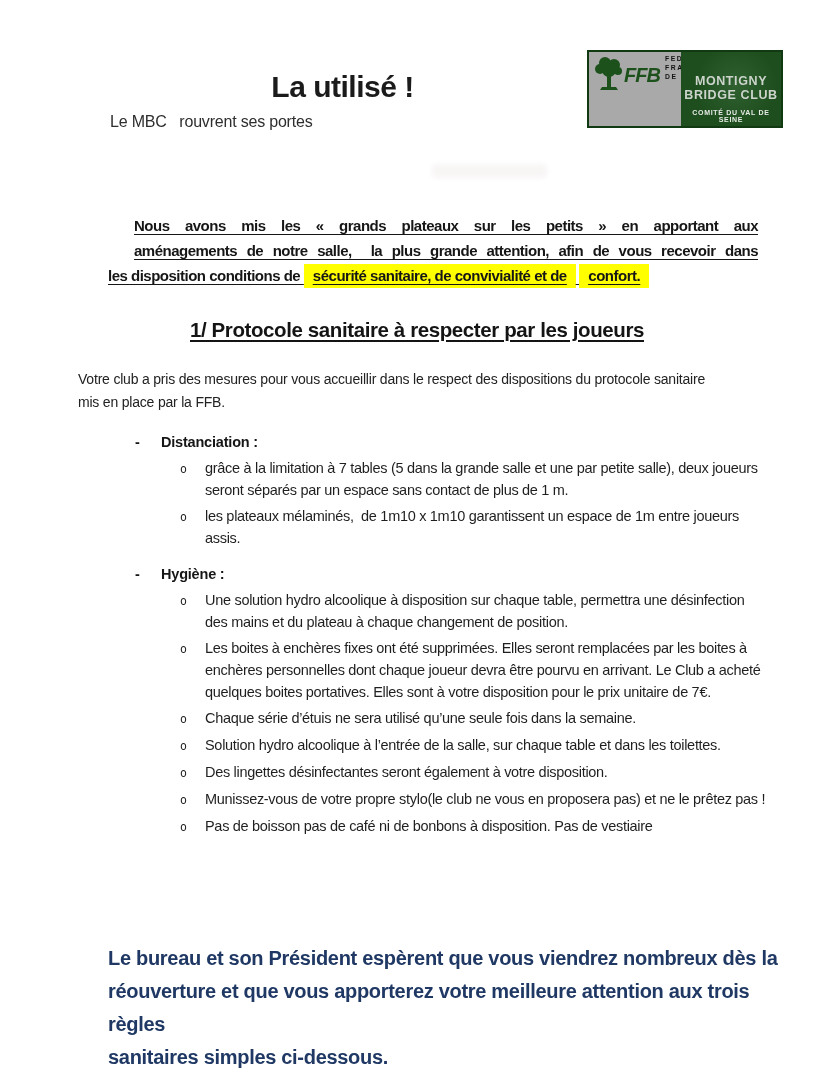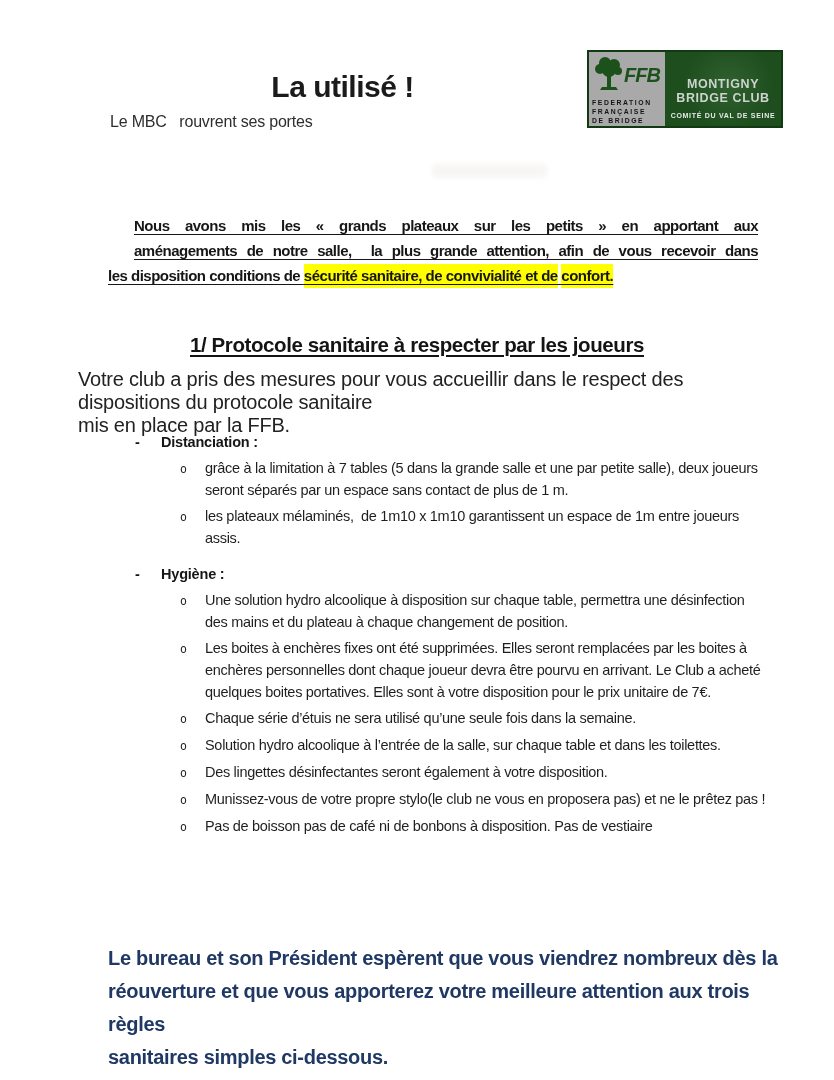--- a/index.html
+++ b/index.html
@@ -37,24 +37,24 @@
   
   .logo {
     position: absolute;
     left: 587px; top: 50px;
     width: 196px; height: 78px;
     border: 2px solid #123a12;
     display: flex;
     background: var(--logo-panel-green, #1e4e1e);
   }
   .logo-left {
-    width: 76px;
+    width: 92px;
     background: var(--logo-gray, #a9a9a9);
     display: flex;
-    flex-direction: column;
+    flex-direction: row;
   }
   .logo-left-top {
     height: 44px;
     display: flex;
     align-items: center;
     padding: 2px 2px 0 3px;
   }
   .ffb-acronym {
     font-size: 20px;
     font-weight: 700;
@@ -126,43 +126,43 @@
   }
   .intro-line.justify-full {
     text-align: justify;
     text-align-last: justify;
     margin-left: 26px;
   }
   .hl {
     background: var(--highlight, #ffff00);
     text-decoration: underline;
     text-underline-offset: 3px;
-    padding: 3px 0 4px;
+    padding: 3px 9px 4px;
   }
 
   
   .section-heading {
     position: absolute;
-    left: 77px; top: 333px;
+    left: 77px; top: 318px;
     width: 680px;
     text-align: center;
     font-size: 20.5px;
     font-weight: 700;
     letter-spacing: -0.4px;
     text-decoration: underline;
     text-underline-offset: 3px;
     color: #141414;
   }
 
   
   .section-intro {
     position: absolute;
     left: 78px; top: 368px;
     width: 700px;
-    font-size: 20px;
+    font-size: 14px;
     letter-spacing: -0.2px;
     line-height: 23px;
     color: #222;
   }
 
   
   .lists {
     position: absolute;
     left: 135px; top: 431px;
     width: 632px;

